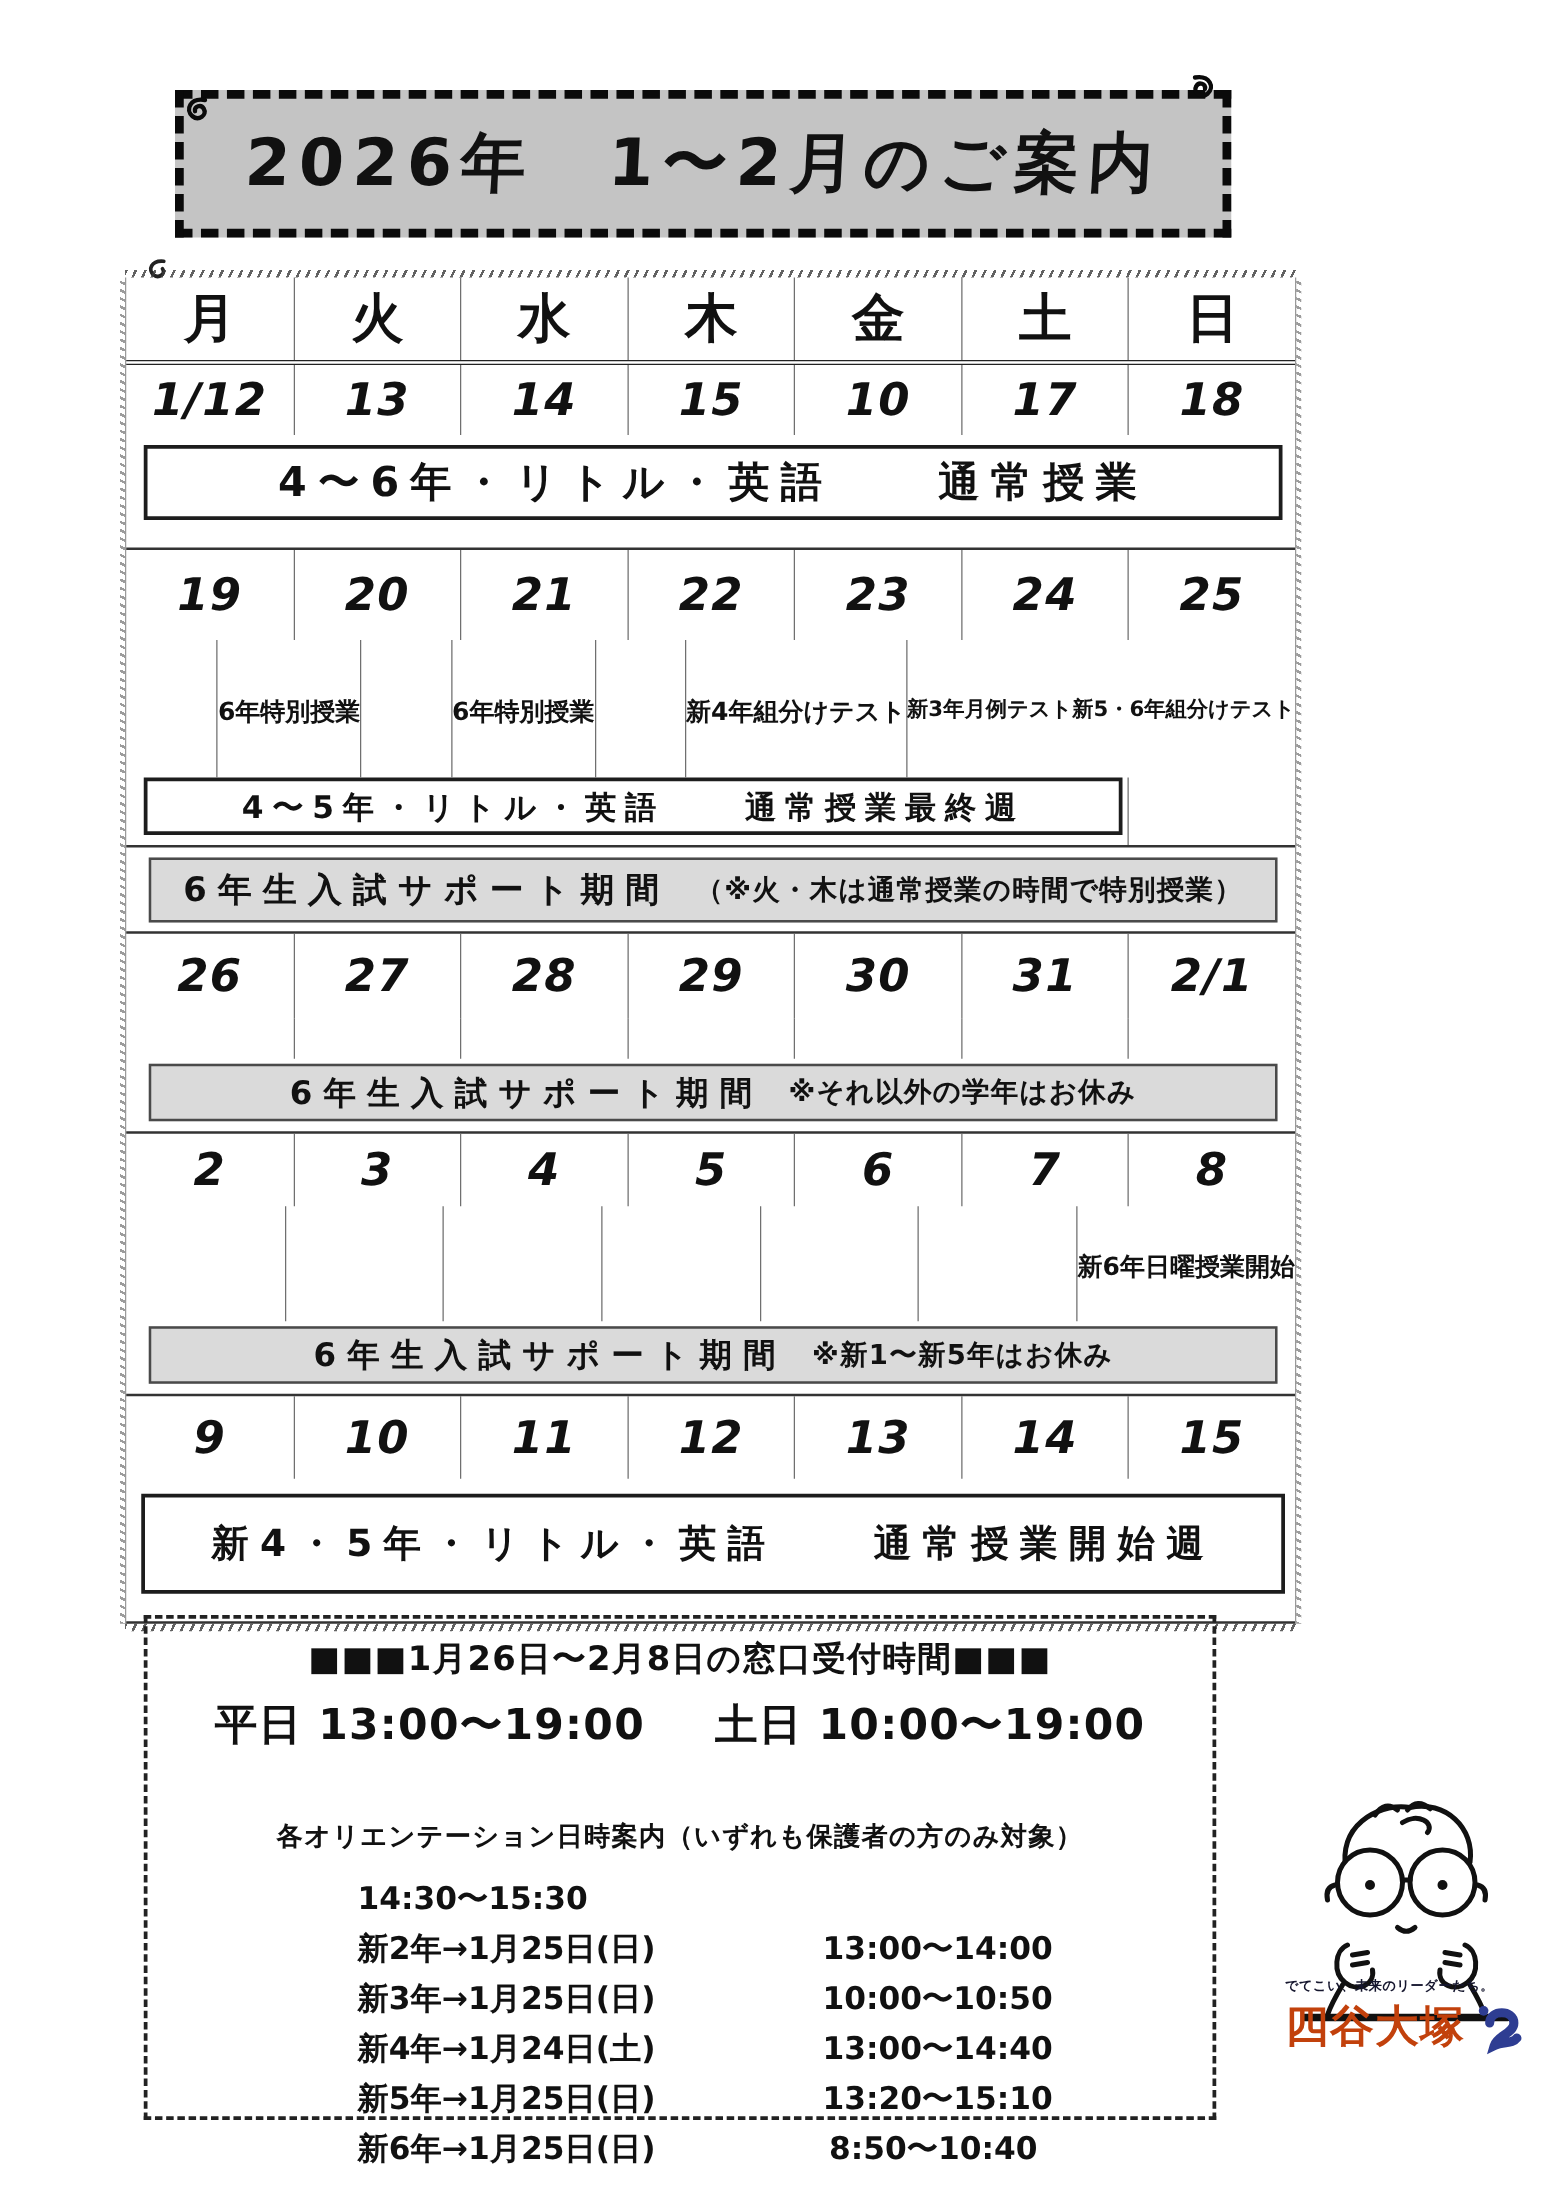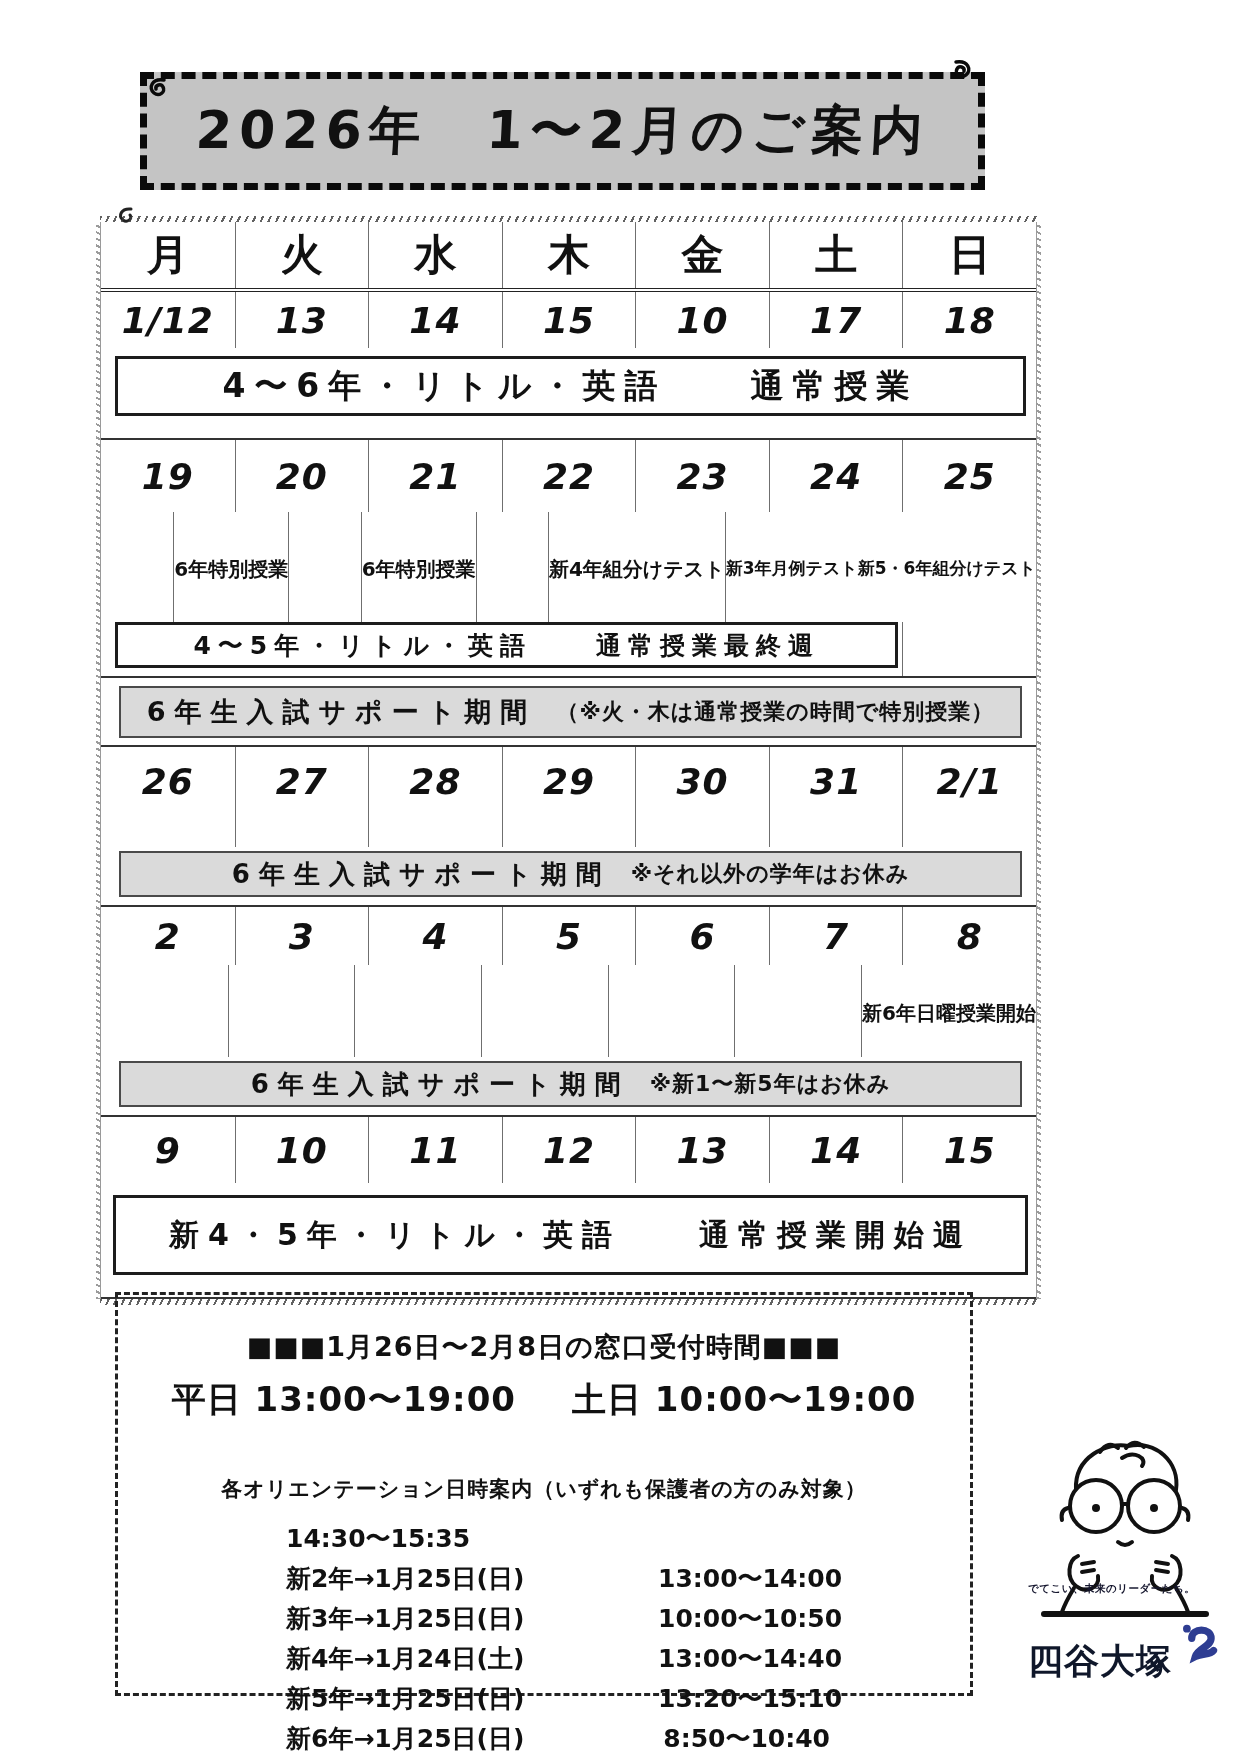--- a/index.html
+++ b/index.html
@@ -70,34 +70,34 @@
   .band { margin:0 14px 0 18px; height:52px; }
   .bmain { font-size:26px; letter-spacing:9px; }
   .bnote { font-size:22px; letter-spacing:1px; margin-left:20px; }
   .band .bmain { font-size:27px; }
 
   
   .notice {
     position:absolute; left:115px; top:1292px; width:858px; height:404px;
     border:3px dashed #222; box-sizing:border-box; padding:14px 18px 0 18px;
   }
-  .notice-title { text-align:center; font-size:27px; letter-spacing:1px;margin-top:20px; }
+  .notice-title { text-align:center; font-size:27px; letter-spacing:1px; }
   .notice-hours { display:flex; justify-content:center; gap:56px; margin-top:12px; font-size:34px; letter-spacing:1px; }
   .orient-title { text-align:center; font-size:21px; margin-top:52px; letter-spacing:1px; }
   .orient-rows { margin:16px 0 0 150px; }
   .orient-row { display:flex; line-height:40px; font-size:25px; }
   .orient-label { width:372px; white-space:nowrap; }
   .orient-time { width:172px; text-align:right; white-space:nowrap; }
 
   
   .mascot { position:absolute; left:1038px; top:1438px; }
   .brand { position:absolute; left:1028px; top:1582px; width:200px; }
   .brand-tagline { font-size:10.5px; letter-spacing:.5px; white-space:nowrap; color:#15162e; }
   .brand-row { display:flex; align-items:center; gap:6px; margin-top:2px; }
-  .brand-name { font-size:35px; letter-spacing:1px; color:#0f172a; white-space:nowrap;margin-top:40px; }
+  .brand-name { font-size:35px; letter-spacing:1px; color:#c2410c; white-space:nowrap; }
 </style>
 </head>
 <body>
 
 <div class="page">
 
   <div class="title-banner">
     <div class="title-text">2026年　1〜2月のご案内</div>
   </div>
   <svg class="curl" style="left:146px; top:76px;" width="26" height="30" viewBox="0 0 26 30">
@@ -263,21 +263,21 @@
 
   <div class="notice">
     <div class="notice-title">■■■1月26日〜2月8日の窓口受付時間■■■</div>
     <div class="notice-hours">
       <span>平日  13:00〜19:00</span>
       <span>土日  10:00〜19:00</span>
     </div>
     <div class="orient-title">各オリエンテーション日時案内（いずれも保護者の方のみ対象）</div>
     <div class="orient-rows">
       <div class="orient-row">
-        <span class="orient-time">14:30〜15:35</span>
+        <span class="orient-time">14:30〜15:30</span>
       </div>
       <div class="orient-row">
         <span class="orient-label">新2年→1月25日(日)</span>
         <span class="orient-time">13:00〜14:00</span>
       </div>
       <div class="orient-row">
         <span class="orient-label">新3年→1月25日(日)</span>
         <span class="orient-time">10:00〜10:50</span>
       </div>
       <div class="orient-row">

